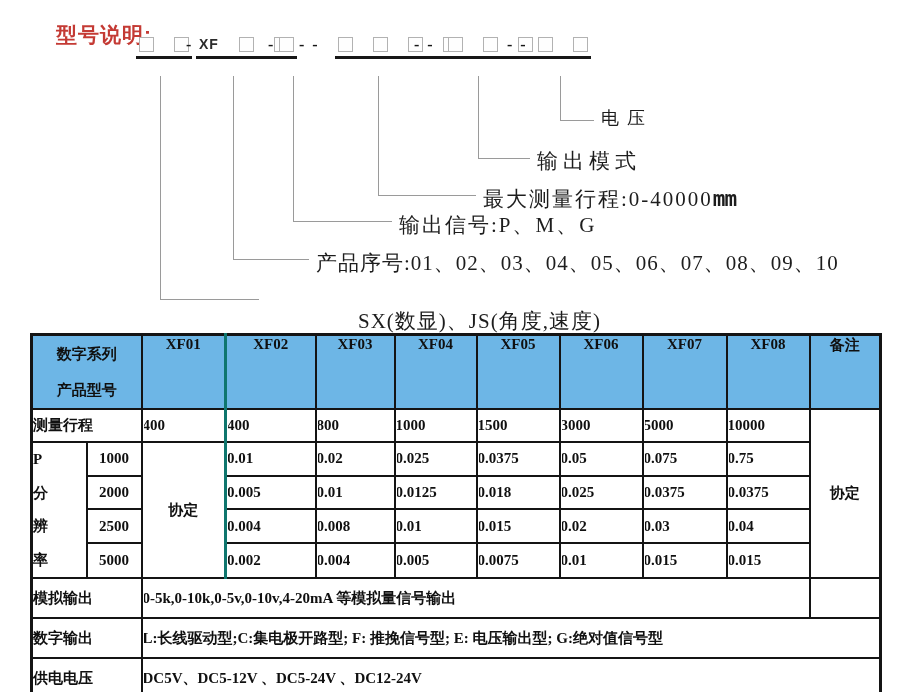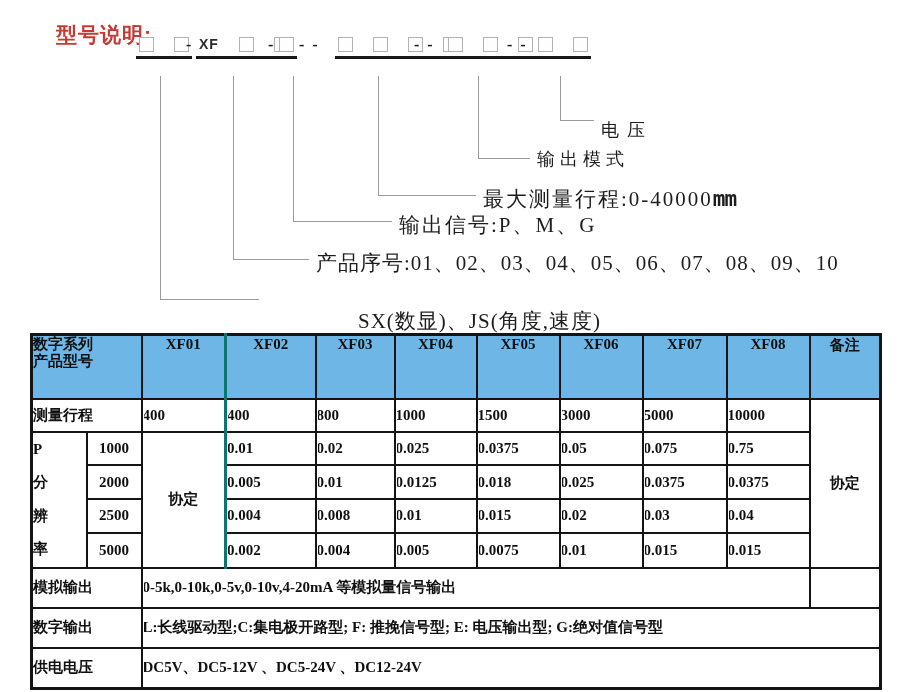--- a/index.html
+++ b/index.html
@@ -26,35 +26,35 @@
   }
   .fdash{
     position:absolute;top:36px;font-size:16px;font-weight:bold;color:#171717;
     white-space:pre;letter-spacing:2px;
   }
   
   .elbow{position:absolute;border-left:1px solid #9a9a9a;border-bottom:1px solid #9a9a9a;}
   
   .clabel{position:absolute;font-size:21px;color:#1d1d1d;white-space:nowrap;}
   .ls8{letter-spacing:8px;font-size:18px;}
-  .ls5{letter-spacing:5px;font-size:18px;}
+  .ls5{letter-spacing:5px;font-size:21px;}
   .ls2{letter-spacing:2px;}
   .ls1{letter-spacing:1px;}
   .unit-mm{font-family:"DejaVu Sans Mono","Liberation Mono",monospace;font-weight:bold;letter-spacing:-1px;}
   
   .spec{
     position:absolute;left:30px;top:333px;width:851px;
     border-collapse:collapse;table-layout:fixed;
     font-size:15px;font-weight:bold;color:#101010;
   }
   .spec td{border:2px solid #141414;padding:0;overflow:hidden;}
   .spec{border:3px solid #141414;}
   .spec td.xr{border-right:3px solid #0f766e;}
   .r-head td{background:var(--header-blue,#6DB6E6);vertical-align:top;}
-  .head-left{white-space:pre-line;line-height:17px;padding:6px 0 0 10px;text-align:left;}
+  .head-left{white-space:pre-line;line-height:36px;padding:6px 0 0 10px;text-align:center;}
   .head-model{text-align:center;padding-top:10px;}
   .lbl{text-align:left;padding-left:11px;}
   .val{text-align:left;padding-left:16px;border-radius:6px;}
   .ctr{text-align:center;}
   .glbl{white-space:pre-line;line-height:33.5px;text-align:left;padding-left:11px;vertical-align:top;}
 </style>
 </head>
 <body>
 
 <div class="canvas">
@@ -96,21 +96,21 @@
     </span>
   </div>
 
   <div class="elbow" style="left:560px;top:76px;width:33px;height:44px;"></div>
   <div class="elbow" style="left:478px;top:76px;width:51px;height:82px;"></div>
   <div class="elbow" style="left:378px;top:76px;width:97px;height:119px;"></div>
   <div class="elbow" style="left:293px;top:76px;width:98px;height:145px;"></div>
   <div class="elbow" style="left:233px;top:76px;width:75px;height:183px;"></div>
   <div class="elbow" style="left:160px;top:76px;width:98px;height:223px;"></div>
 
-  <div class="clabel ls8" style="left:601px;top:106px;margin-top:12px;">电压</div>
+  <div class="clabel ls8" style="left:601px;top:106px;">电压</div>
   <div class="clabel ls5" style="left:537px;top:147px;">输出模式</div>
   <div class="clabel ls2" style="left:483px;top:185px;"><span>最大测量行程:0-40000</span><span class="unit-mm">mm</span></div>
   <div class="clabel ls2" style="left:399px;top:211px;">输出信号:P、M、G</div>
   <div class="clabel ls1" style="left:316px;top:249px;text-align:right;">产品序号:01、02、03、04、05、06、07、08、09、10</div>
   <div class="clabel ls1" style="left:358px;top:307px;">SX(数显)、JS(角度,速度)</div>
 
   <table class="spec">
     <colgroup>
       <col style="width:55px">
         <col style="width:55px">

